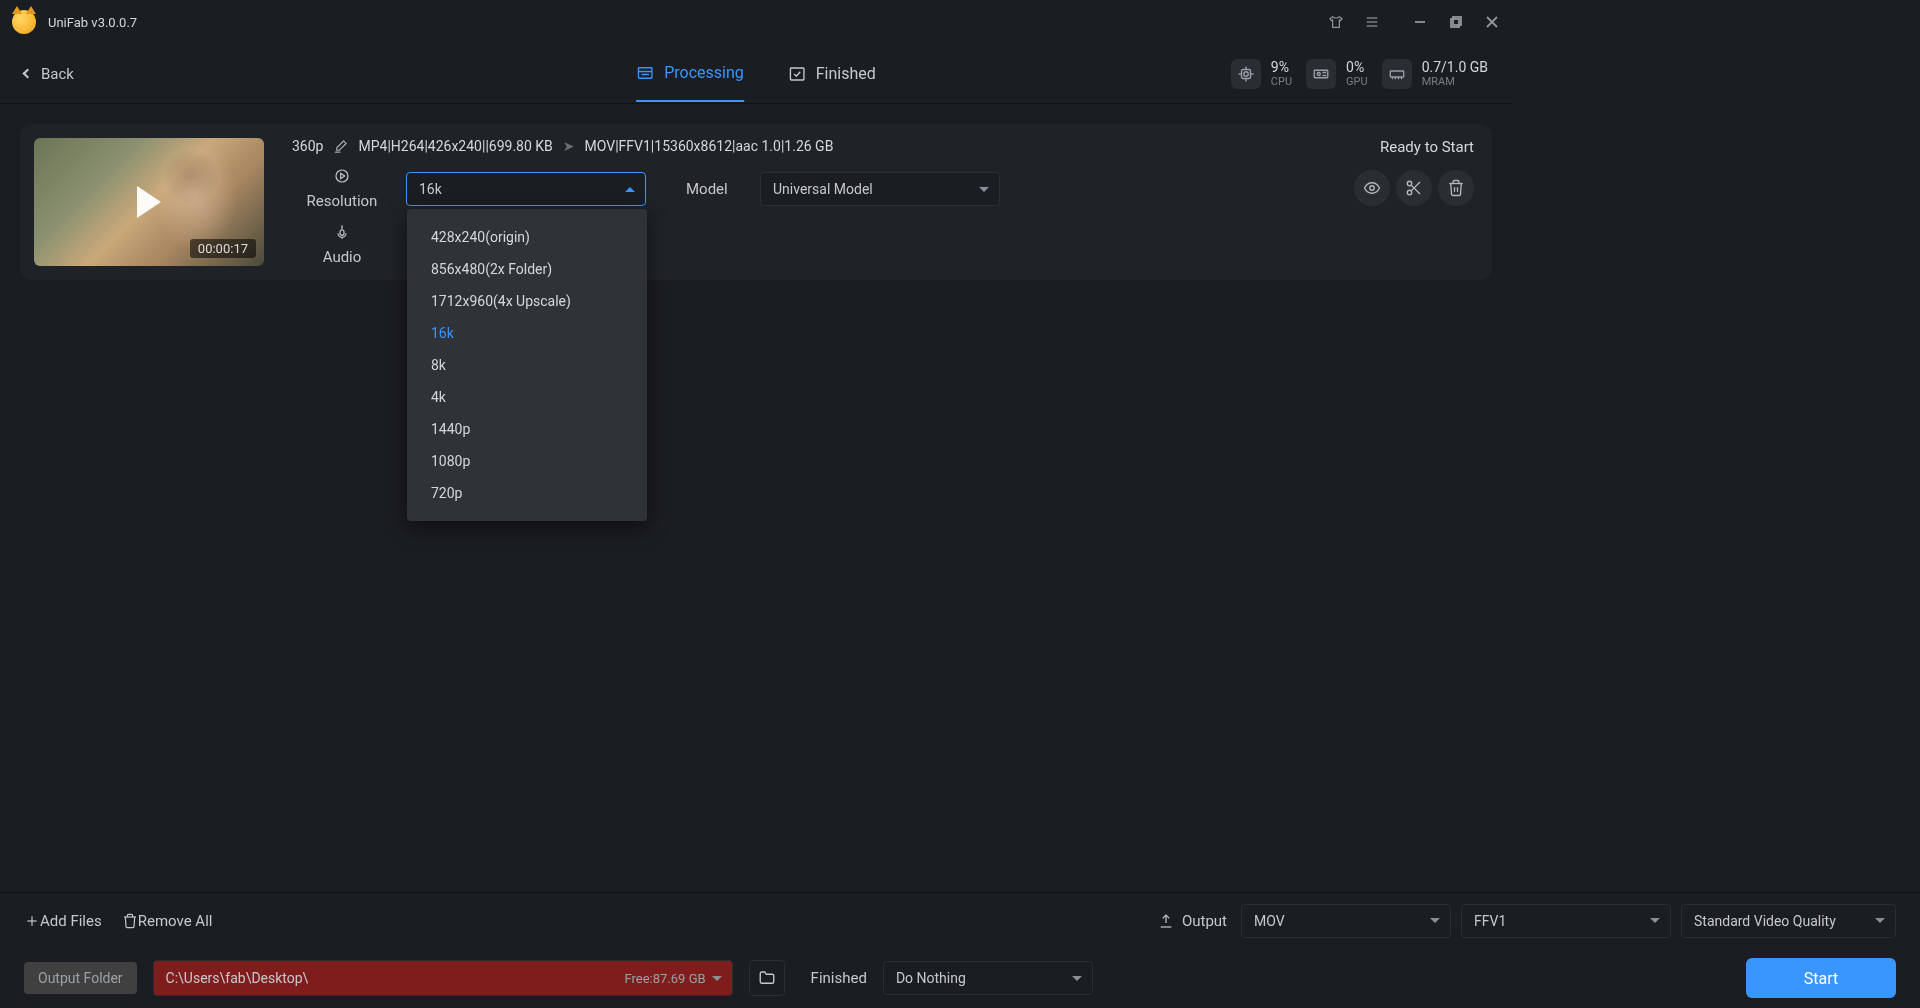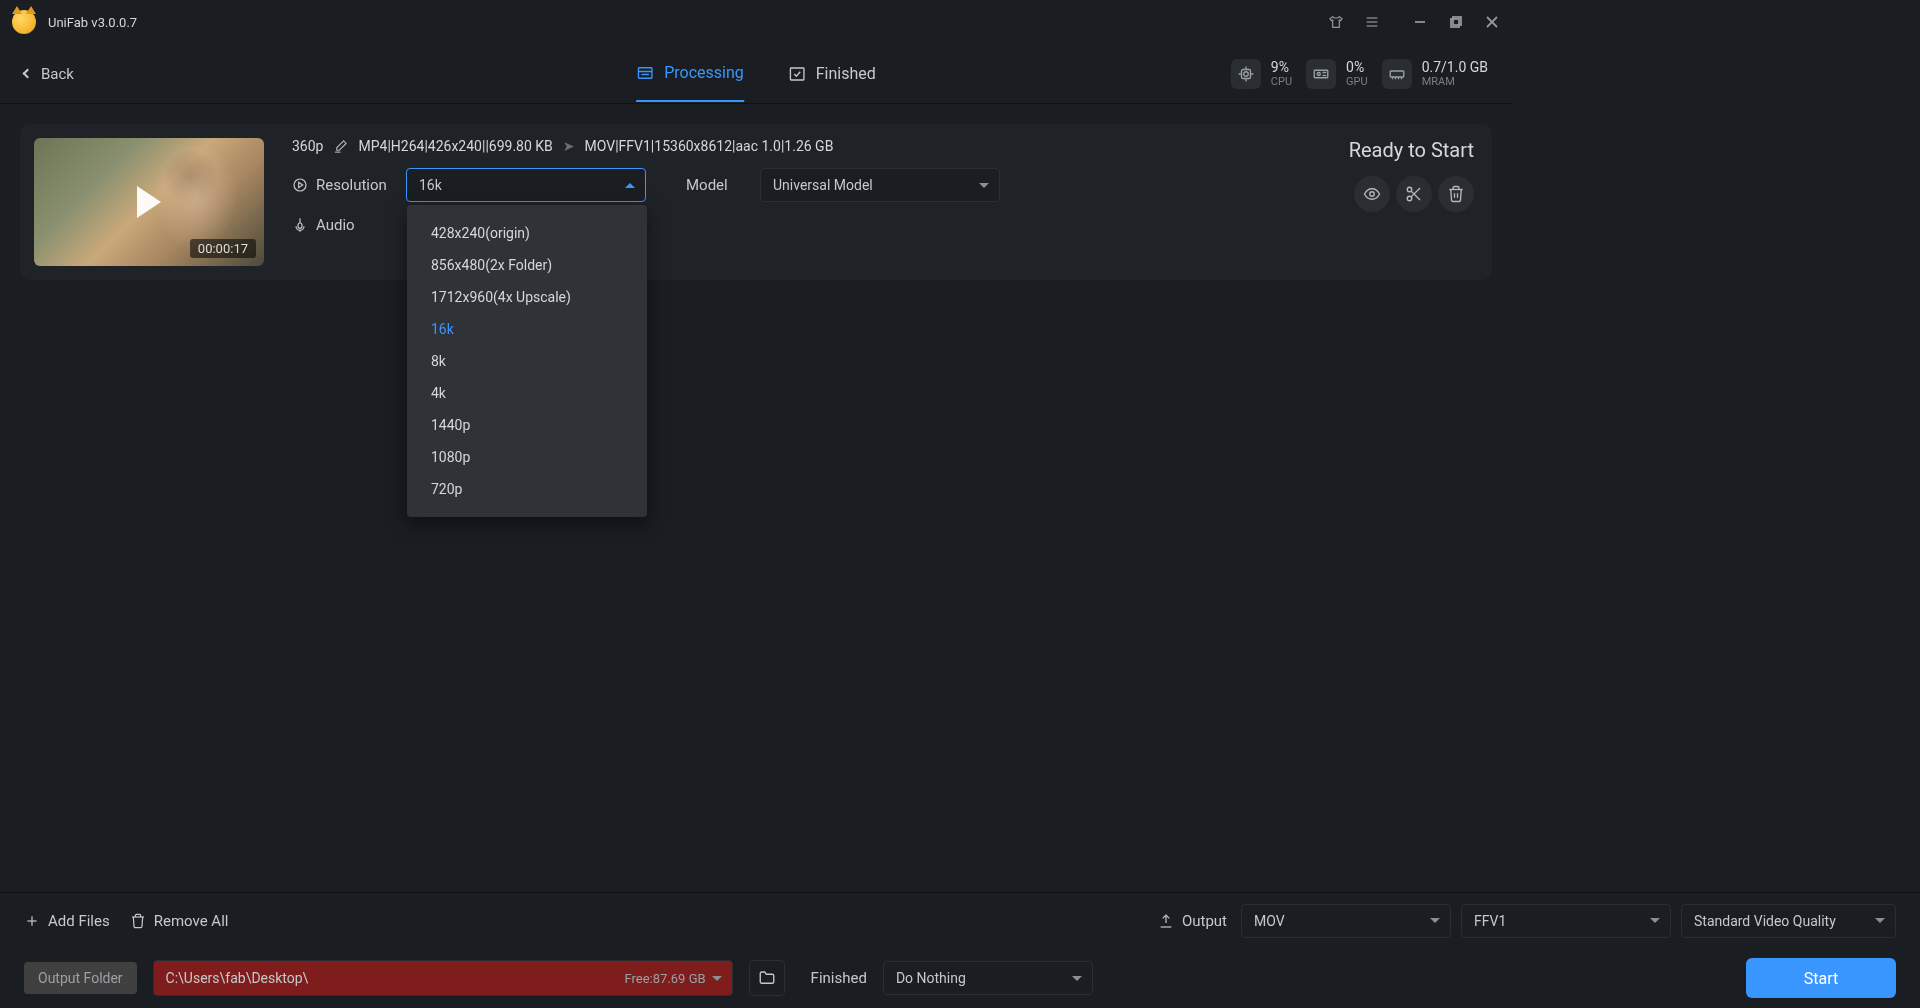--- a/index.html
+++ b/index.html
@@ -32,41 +32,41 @@
 .content { padding: 20px; }
 .card { background: #1f2327; border-radius: 10px; padding: 14px; display: flex; gap: 28px; position: relative; }
 .thumb { width: 230px; height: 128px; border-radius: 6px; background: linear-gradient(135deg, #6b7555 0%, #8a9070 30%, #c9a87a 50%, #a68560 70%, #4a4a3a 100%); position: relative; flex-shrink: 0; overflow: hidden; }
 .thumb::before { content: ""; position: absolute; inset: 0; background: radial-gradient(ellipse 60px 80px at 70% 45%, rgba(230,200,170,0.5), transparent 70%), radial-gradient(circle 40px at 68% 30%, rgba(80,50,30,0.4), transparent 70%); }
 .play-overlay { position: absolute; left: 50%; top: 50%; transform: translate(-50%,-50%); width: 0; height: 0; border-left: 24px solid #fff; border-top: 16px solid transparent; border-bottom: 16px solid transparent; opacity: 0.95; cursor: pointer; }
 .duration { position: absolute; right: 8px; bottom: 8px; background: rgba(0,0,0,0.55); padding: 2px 8px; border-radius: 3px; font-size: 13px; color: #ddd; }
 .card-body { flex: 1; display: flex; flex-direction: column; gap: 14px; }
 .info-row { display: flex; align-items: center; gap: 10px; font-size: 14px; color: #d4d7db; }
 .arrow-sep { color: #6a6e73; }
 .settings-row { display: flex; align-items: center; gap: 14px; }
-.setting-label { display: flex; align-items: center; gap: 8px; font-size: 15px; width: 100px; }
+.setting-label { display: flex; align-items: center; gap: 8px; font-size: 15px; width: 100px; flex-direction: column; }
 .set-icon { width: 16px; height: 16px; }
 .select { position: relative; background: #1a1d21; border: 1px solid #2a2e33; border-radius: 4px; height: 34px; display: flex; align-items: center; padding: 0 30px 0 12px; font-size: 14px; cursor: pointer; min-width: 200px; }
 .select.open { border-color: #3a96ff; }
 .select .caret { position: absolute; right: 10px; width: 0; height: 0; border-left: 5px solid transparent; border-right: 5px solid transparent; }
 .select .caret.down { border-top: 5px solid #8a8f95; }
 .select.open .caret { border-bottom: 5px solid #3a96ff; border-top: none; }
 .select.res { width: 240px; }
 .select.model { width: 240px; }
 .model-label { width: 60px; font-size: 15px; margin-left: 26px; }
 .card-actions { position: absolute; right: 18px; top: 14px; display: flex; flex-direction: column; align-items: flex-end; gap: 14px; }
-.status-text { font-size: 20px; color: #d4d7db; }
+.status-text { font-size: 15px; color: #d4d7db; }
 .icon-btns { display: flex; gap: 6px; }
 .icon-btn { width: 36px; height: 36px; border-radius: 50%; background: #2a2e33; display: flex; align-items: center; justify-content: center; cursor: pointer; }
 .icon-btn svg { width: 18px; height: 18px; stroke: #b5b9be; }
 .dropdown-list { position: absolute; left: 0; top: 36px; width: 240px; background: #2f3338; border-radius: 4px; box-shadow: 0 6px 20px rgba(0,0,0,0.5); z-index: 100; padding: 12px; }
 .dropdown-item { padding: 8px 12px; font-size: 14px; cursor: pointer; color: #d4d7db; }
 .dropdown-item.selected { color: #3a96ff; }
 .bottombar { position: absolute; bottom: 0; left: 0; right: 0; background: #1a1d21; }
 .bb-row1 { height: 56px; display: flex; align-items: center; padding: 0 24px; gap: 20px; border-top: 1px solid #0f1114; }
-.bb-btn { display: flex; align-items: center; gap: 8px; font-size: 15px; cursor: pointer; color: #c5c8cc; }
+.bb-btn { display: flex; align-items: center; gap: 0; font-size: 15px; cursor: pointer; color: #c5c8cc; }
 .bb-btn svg { width: 16px; height: 16px; }
 .bb-right { margin-left: auto; display: flex; align-items: center; gap: 10px; }
 .output-label { display: flex; align-items: center; gap: 8px; font-size: 15px; margin-right: 4px; }
 .select.out1 { width: 210px; }
 .select.out2 { width: 210px; }
 .select.out3 { width: 215px; }
 .bb-row2 { height: 60px; display: flex; align-items: center; padding: 14px 24px; gap: 16px; }
 .folder-label { background: #404040; border-radius: 4px; padding: 8px 14px; font-size: 14px; color: #9aa0a6; }
 .path-box { flex: 0 0 580px; background: #7f1d1d; border: 1px solid #2a2e33; border-radius: 4px; height: 36px; display: flex; align-items: center; padding: 0 10px 0 12px; font-size: 14px; }
 .path-box .free { margin-left: auto; font-size: 13px; color: #9aa0a6; display: flex; align-items: center; gap: 6px; }

